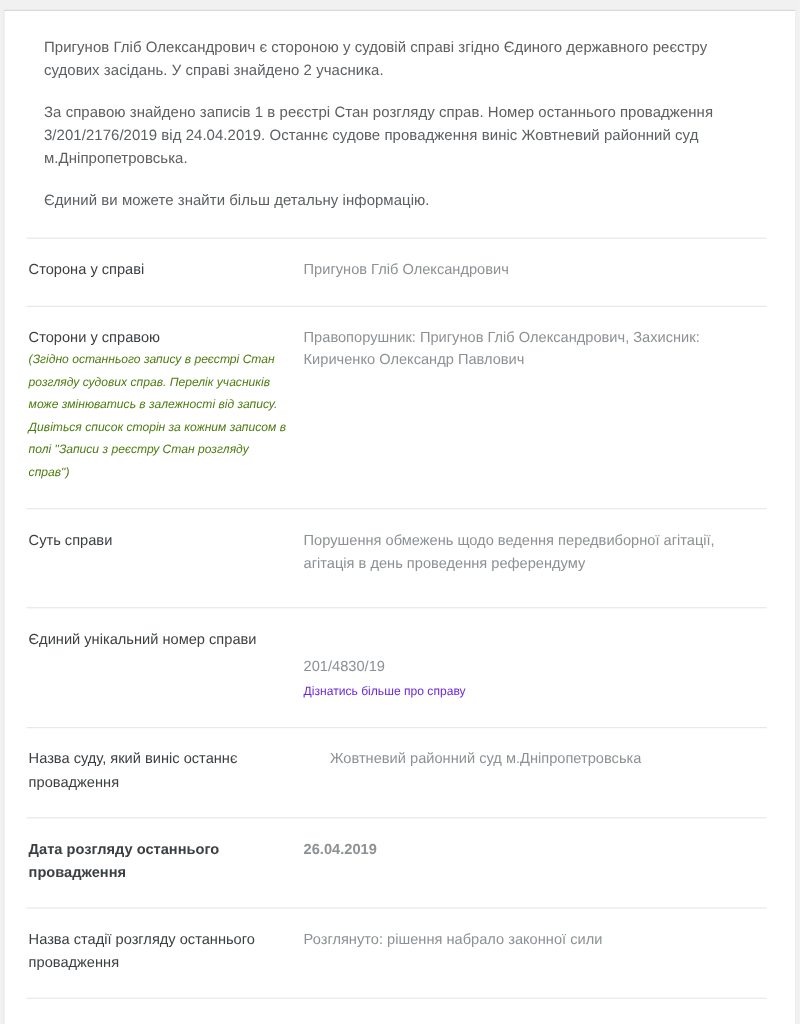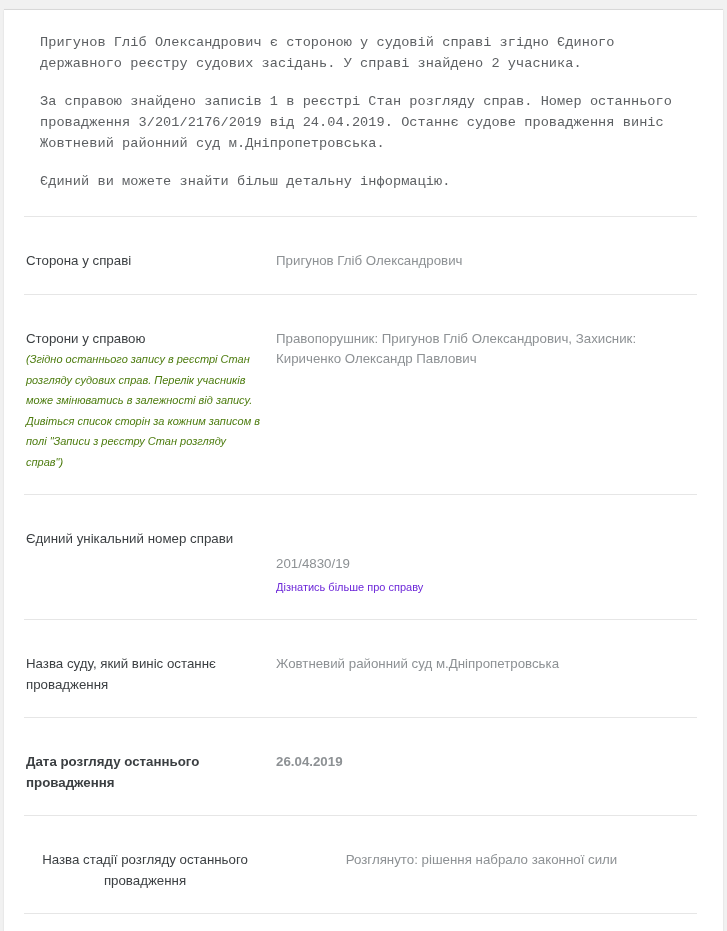--- a/index.html
+++ b/index.html
@@ -37,37 +37,36 @@
   .intro {
     padding: 22px 26px 4px 36px;
   }
 
   .intro p {
     margin: 0 0 17px 0;
     font-size: 13.6px;
     line-height: 21px;
     color: #5d6063;
     letter-spacing: 0.05px;
-    font-family: Liberation Mono, monospace;
   }
 
   .intro p:last-child {
     margin-bottom: 0;
   }
 
   .details {
     padding: 0 26px 0 0;
     margin-top: 20px;
   }
 
   .row {
     display: flex;
     align-items: flex-start;
     border-top: 1px solid #e6e6e6;
-    padding: 34px 0 22px 0;
+    padding: 18px 0 22px 0;
     margin-left: 20px;
     box-sizing: border-box;
   }
 
   .row-label {
     flex: 0 0 252px;
     max-width: 252px;
     padding-right: 12px;
     padding-left: 2px;
     box-sizing: border-box;
@@ -106,23 +105,23 @@
     font-size: 11px;
     line-height: 20.5px;
     cursor: pointer;
   }
 
   
   .row.r-storona      { min-height: 60px; }
   .row.r-storony      { min-height: 183px; }
   .row.r-sut          { min-height: 90px; }
   .row.r-number       { min-height: 78px; }
-  .row.r-court        { min-height: 77px; }
+  .row.r-court        { min-height: 77px; gap: 24px; }
   .row.r-date         { min-height: 75px; font-weight: bold; }
-  .row.r-stage        { min-height: 77px; text-align: center; }
+  .row.r-stage        { min-height: 77px; }
   .row.r-type         { min-height: 63px; }
 </style>
 </head>
 <body>
 
 <div class="page-shell">
   <div class="card">
 
     <section class="intro">
       <p>Пригунов Гліб Олександрович є стороною у судовій справі згідно Єдиного державного реєстру судових засідань. У справі знайдено 2 учасника.</p>
@@ -138,20 +137,24 @@
       </div>
 
       <div class="row r-storony">
         <div class="row-label">
           <span>Сторони у справою</span>
           <span class="label-note">(Згідно останнього запису в реєстрі Стан розгляду судових справ. Перелік учасників може змінюватись в залежності від запису. Дивіться список сторін за кожним записом в полі "Записи з реєстру Стан розгляду справ")</span>
         </div>
         <div class="row-value">Правопорушник: Пригунов Гліб Олександрович, Захисник: Кириченко Олександр Павлович</div>
       </div>
 
+      <div class="row r-sut">
+        <div class="row-label">Суть справи</div>
+        <div class="row-value">Порушення обмежень щодо ведення передвиборної агітації, агітація в день проведення референдуму</div>
+      </div>
 
       <div class="row r-number">
         <div class="row-label">Єдиний унікальний номер справи</div>
         <div class="row-value">
           <span class="value-line">201/4830/19</span>
           <a class="value-link" href="#">Дізнатись більше про справу</a>
         </div>
       </div>
 
       <div class="row r-court">

